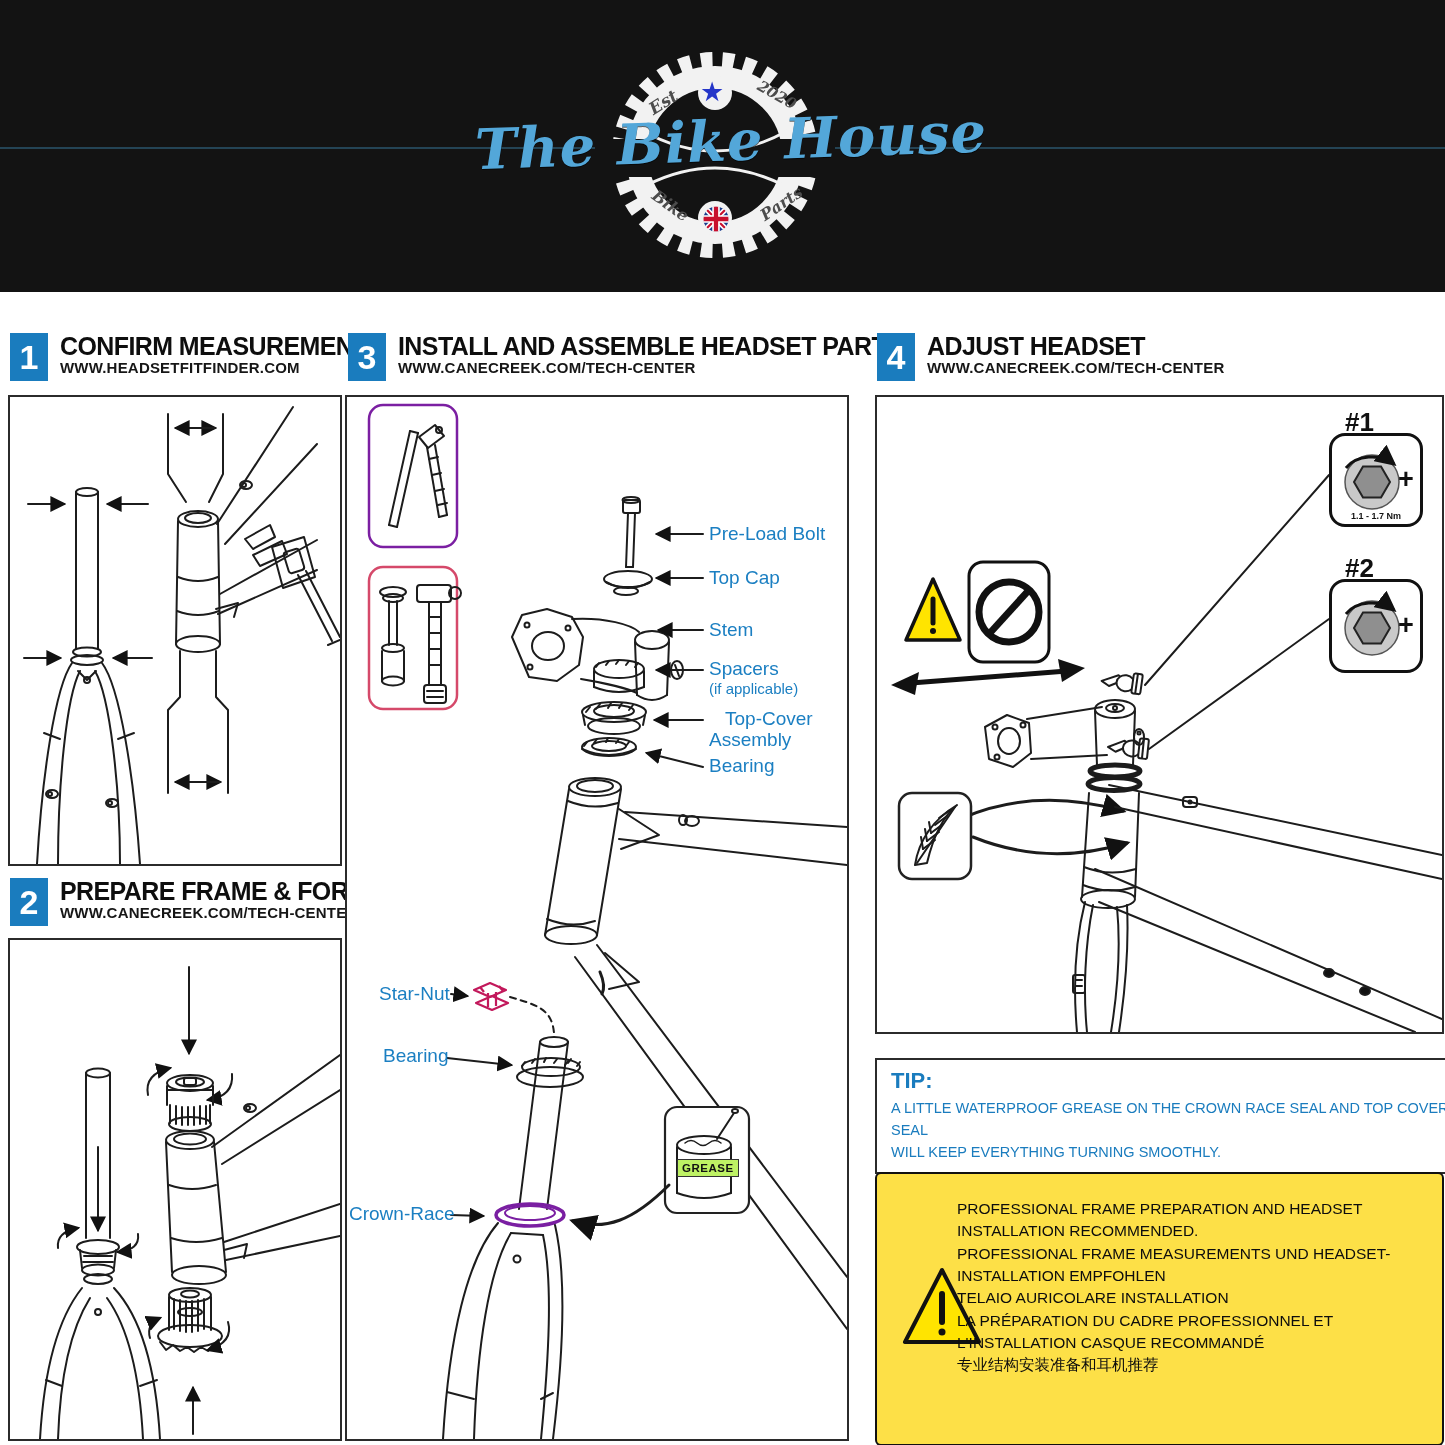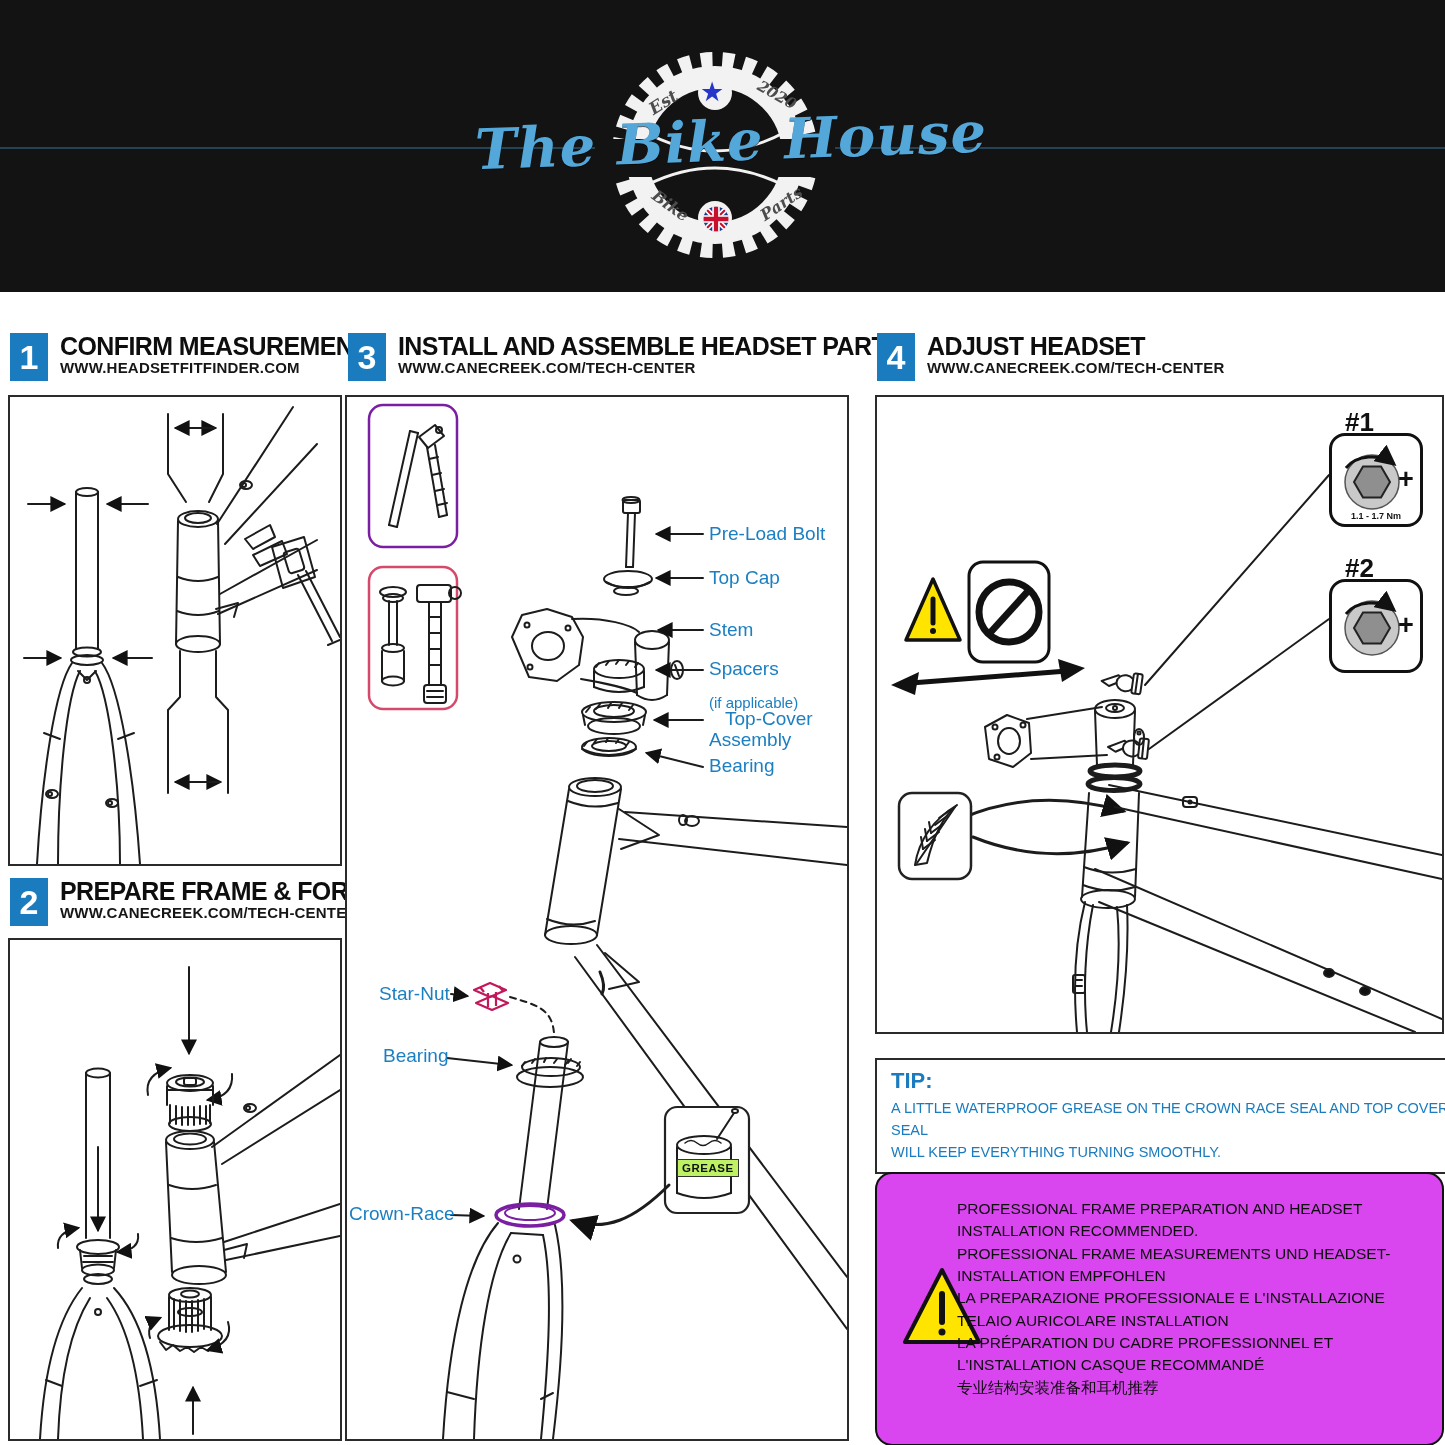--- a/index.html
+++ b/index.html
@@ -47,21 +47,21 @@
   .hexlabel { position:absolute; font-weight:700; font-size:26px; color:#111; }
 
   
   .grease-label { position:absolute; font-weight:700; font-size:11.5px; color:#111;
                   background:#bef264; border:1px solid #333; padding:2px 4px; letter-spacing:0.5px; }
 
   
   .tip-box { position:absolute; border:2px solid #2b2b2b; background:#fff; padding:8px 14px; }
   .tip-head { font-weight:700; font-size:22px; color:#1a7cbe; margin-bottom:4px; }
   .tip-line { font-weight:500; font-size:14.5px; color:#1a7cbe; line-height:1.5; }
-  .warn-box { position:absolute; background:#d946ef; border:2.5px solid #111; border-radius:17px; }
+  .warn-box { position:absolute; background:#fde047; border:2.5px solid #111; border-radius:6px; }
   .warn-text { position:absolute; left:80px; top:24px; width:460px; }
   .warn-line { font-weight:500; font-size:15.5px; color:#0d0d0d; line-height:1.44; }
 </style>
 </head>
 <body>
 
 <div class="page">
 
   <header class="banner">
     <div class="banner-line"></div>
@@ -429,21 +429,21 @@
         <line x1="104" y1="597" x2="120" y2="599" marker-end="url(#p3ah)"></line>
         <line x1="100" y1="661" x2="164" y2="668" marker-end="url(#p3ah)"></line>
         <line x1="104" y1="818" x2="136" y2="819" marker-end="url(#p3ah)"></line>
       </g>
     </svg>
 
     <div class="plabel" style="left:362px; top:126px;">Pre-Load Bolt</div>
     <div class="plabel" style="left:362px; top:170px;">Top Cap</div>
     <div class="plabel" style="left:362px; top:222px;">Stem</div>
     <div class="plabel" style="left:362px; top:261px;">Spacers</div>
-    <div class="plabel small" style="left:362px; top:297px;">(if applicable)</div>
+    <div class="plabel small" style="left:362px; top:283px;">(if applicable)</div>
     <div class="plabel" style="left:362px; top:311px;margin-left:16px;">Top-Cover</div>
     <div class="plabel" style="left:362px; top:332px;">Assembly</div>
     <div class="plabel" style="left:362px; top:358px;">Bearing</div>
     <div class="plabel" style="left:32px; top:586px;">Star-Nut</div>
     <div class="plabel" style="left:36px; top:648px;">Bearing</div>
     <div class="plabel" style="left:2px; top:806px;">Crown-Race</div>
     <div class="grease-label" style="left:330px; top:762px;">GREASE</div>
   </div>
 
   <div class="panel" style="left:875px; top:395px; width:565px; height:635px;">
@@ -582,21 +582,20 @@
     <svg style="position:absolute; left:22px; top:92px;" width="86" height="80" viewBox="0 0 86 80">
       <path d="M43,4 L6,76 L80,76 Z" fill="#ffe400" stroke="#111" stroke-width="4" stroke-linejoin="round"></path>
       <line x1="43" y1="28" x2="43" y2="56" stroke="#111" stroke-width="6" stroke-linecap="round"></line>
       <circle cx="43" cy="66" r="3.5" fill="#111"></circle>
     </svg>
     <div class="warn-text">
       <div class="warn-line">PROFESSIONAL FRAME PREPARATION AND HEADSET</div>
       <div class="warn-line">INSTALLATION RECOMMENDED.</div>
       <div class="warn-line">PROFESSIONAL FRAME MEASUREMENTS UND HEADSET-</div>
       <div class="warn-line">INSTALLATION EMPFOHLEN</div>
-      <div class="warn-line">LA PREPARAZIONE PROFESSIONALE E L'INSTALLAZIONE</div>
       <div class="warn-line">TELAIO AURICOLARE INSTALLATION</div>
       <div class="warn-line">LA PRÉPARATION DU CADRE PROFESSIONNEL ET</div>
       <div class="warn-line">L'INSTALLATION CASQUE RECOMMANDÉ</div>
       <div class="warn-line">专业结构安装准备和耳机推荐</div>
     </div>
   </div>
 
 </div>
 
 </body></html>

